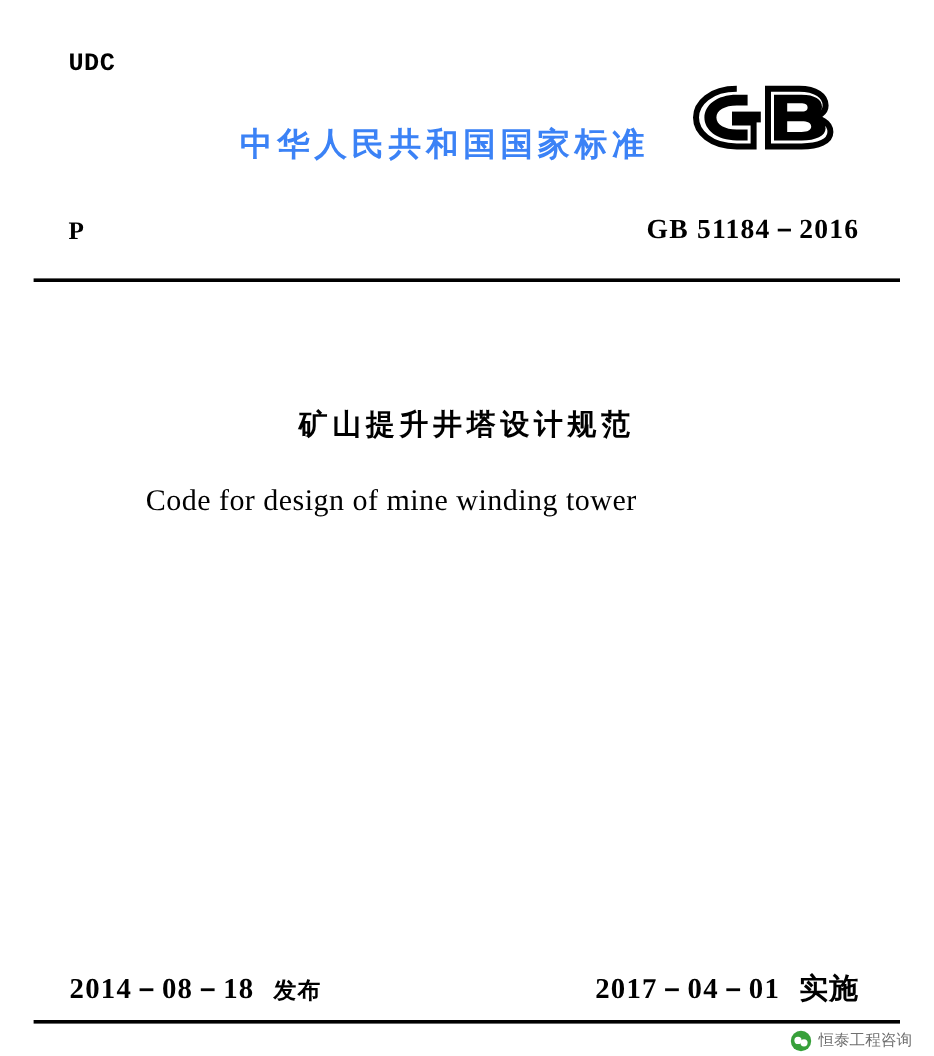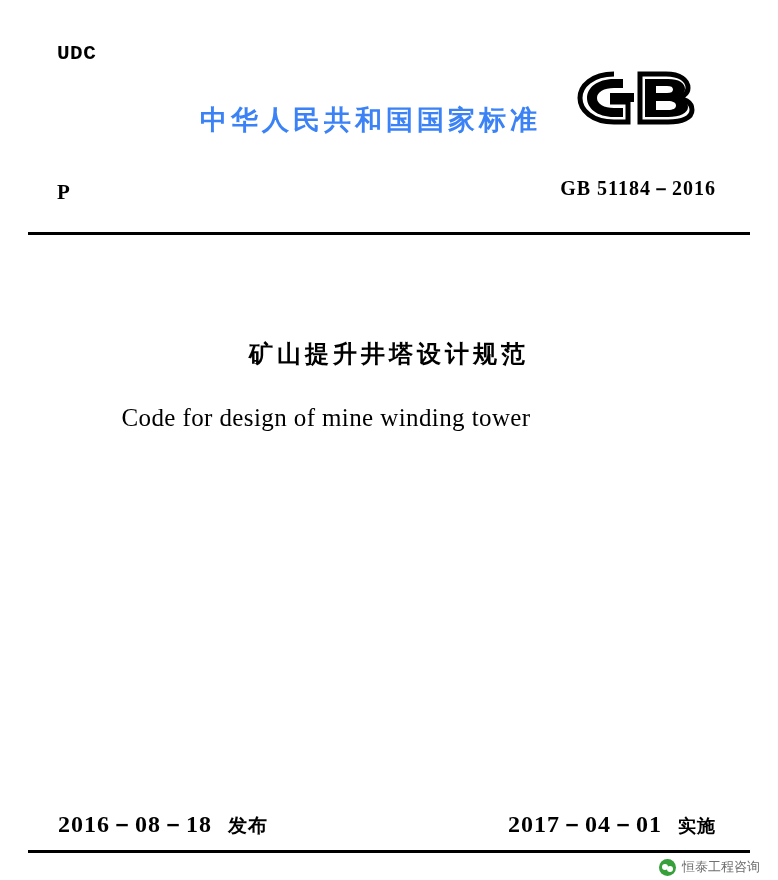--- a/index.html
+++ b/index.html
@@ -62,21 +62,21 @@
     font-weight: bold;
     font-size: 21px;
   }
 
   .std-number {
     position: absolute;
     right: 62px;
     top: 175px;
     font-family: "Liberation Serif", serif;
     font-weight: bold;
-    font-size: 20px;
+    font-size: 23px;
     letter-spacing: 1px;
     white-space: nowrap;
   }
 
   .rule-top {
     position: absolute;
     left: 28px;
     top: 232px;
     width: 722px;
     height: 3px;
@@ -127,21 +127,21 @@
     right: 62px;
     top: 808px;
     font-family: "Liberation Serif", serif;
     font-weight: bold;
     font-size: 24px;
     letter-spacing: 1px;
     white-space: nowrap;
   }
   .date-effect .word {
     font-family: "DejaVu Sans", sans-serif;
-    font-size: 18px;
+    font-size: 24px;
     margin-left: 16px;
   }
 
   .rule-bottom {
     position: absolute;
     left: 28px;
     top: 850px;
     width: 722px;
     height: 3px;
     background: #000;
@@ -213,21 +213,21 @@
   <div class="p-mark">P</div>
 
   <div class="std-number">GB 51184－2016</div>
 
   <div class="rule-top"></div>
 
   <div class="title-cn">矿山提升井塔设计规范</div>
   <div class="title-en">Code for design of mine winding tower</div>
 
   <div class="date-issue">
-    <span>2016－08－18</span><span class="word">发布</span>
+    <span>2014－08－18</span><span class="word">发布</span>
   </div>
 
   <div class="date-effect">
     <span>2017－04－01</span><span class="word">实施</span>
   </div>
 
   <div class="rule-bottom"></div>
 
   <div class="watermark">
     <span class="wm-badge"></span>

